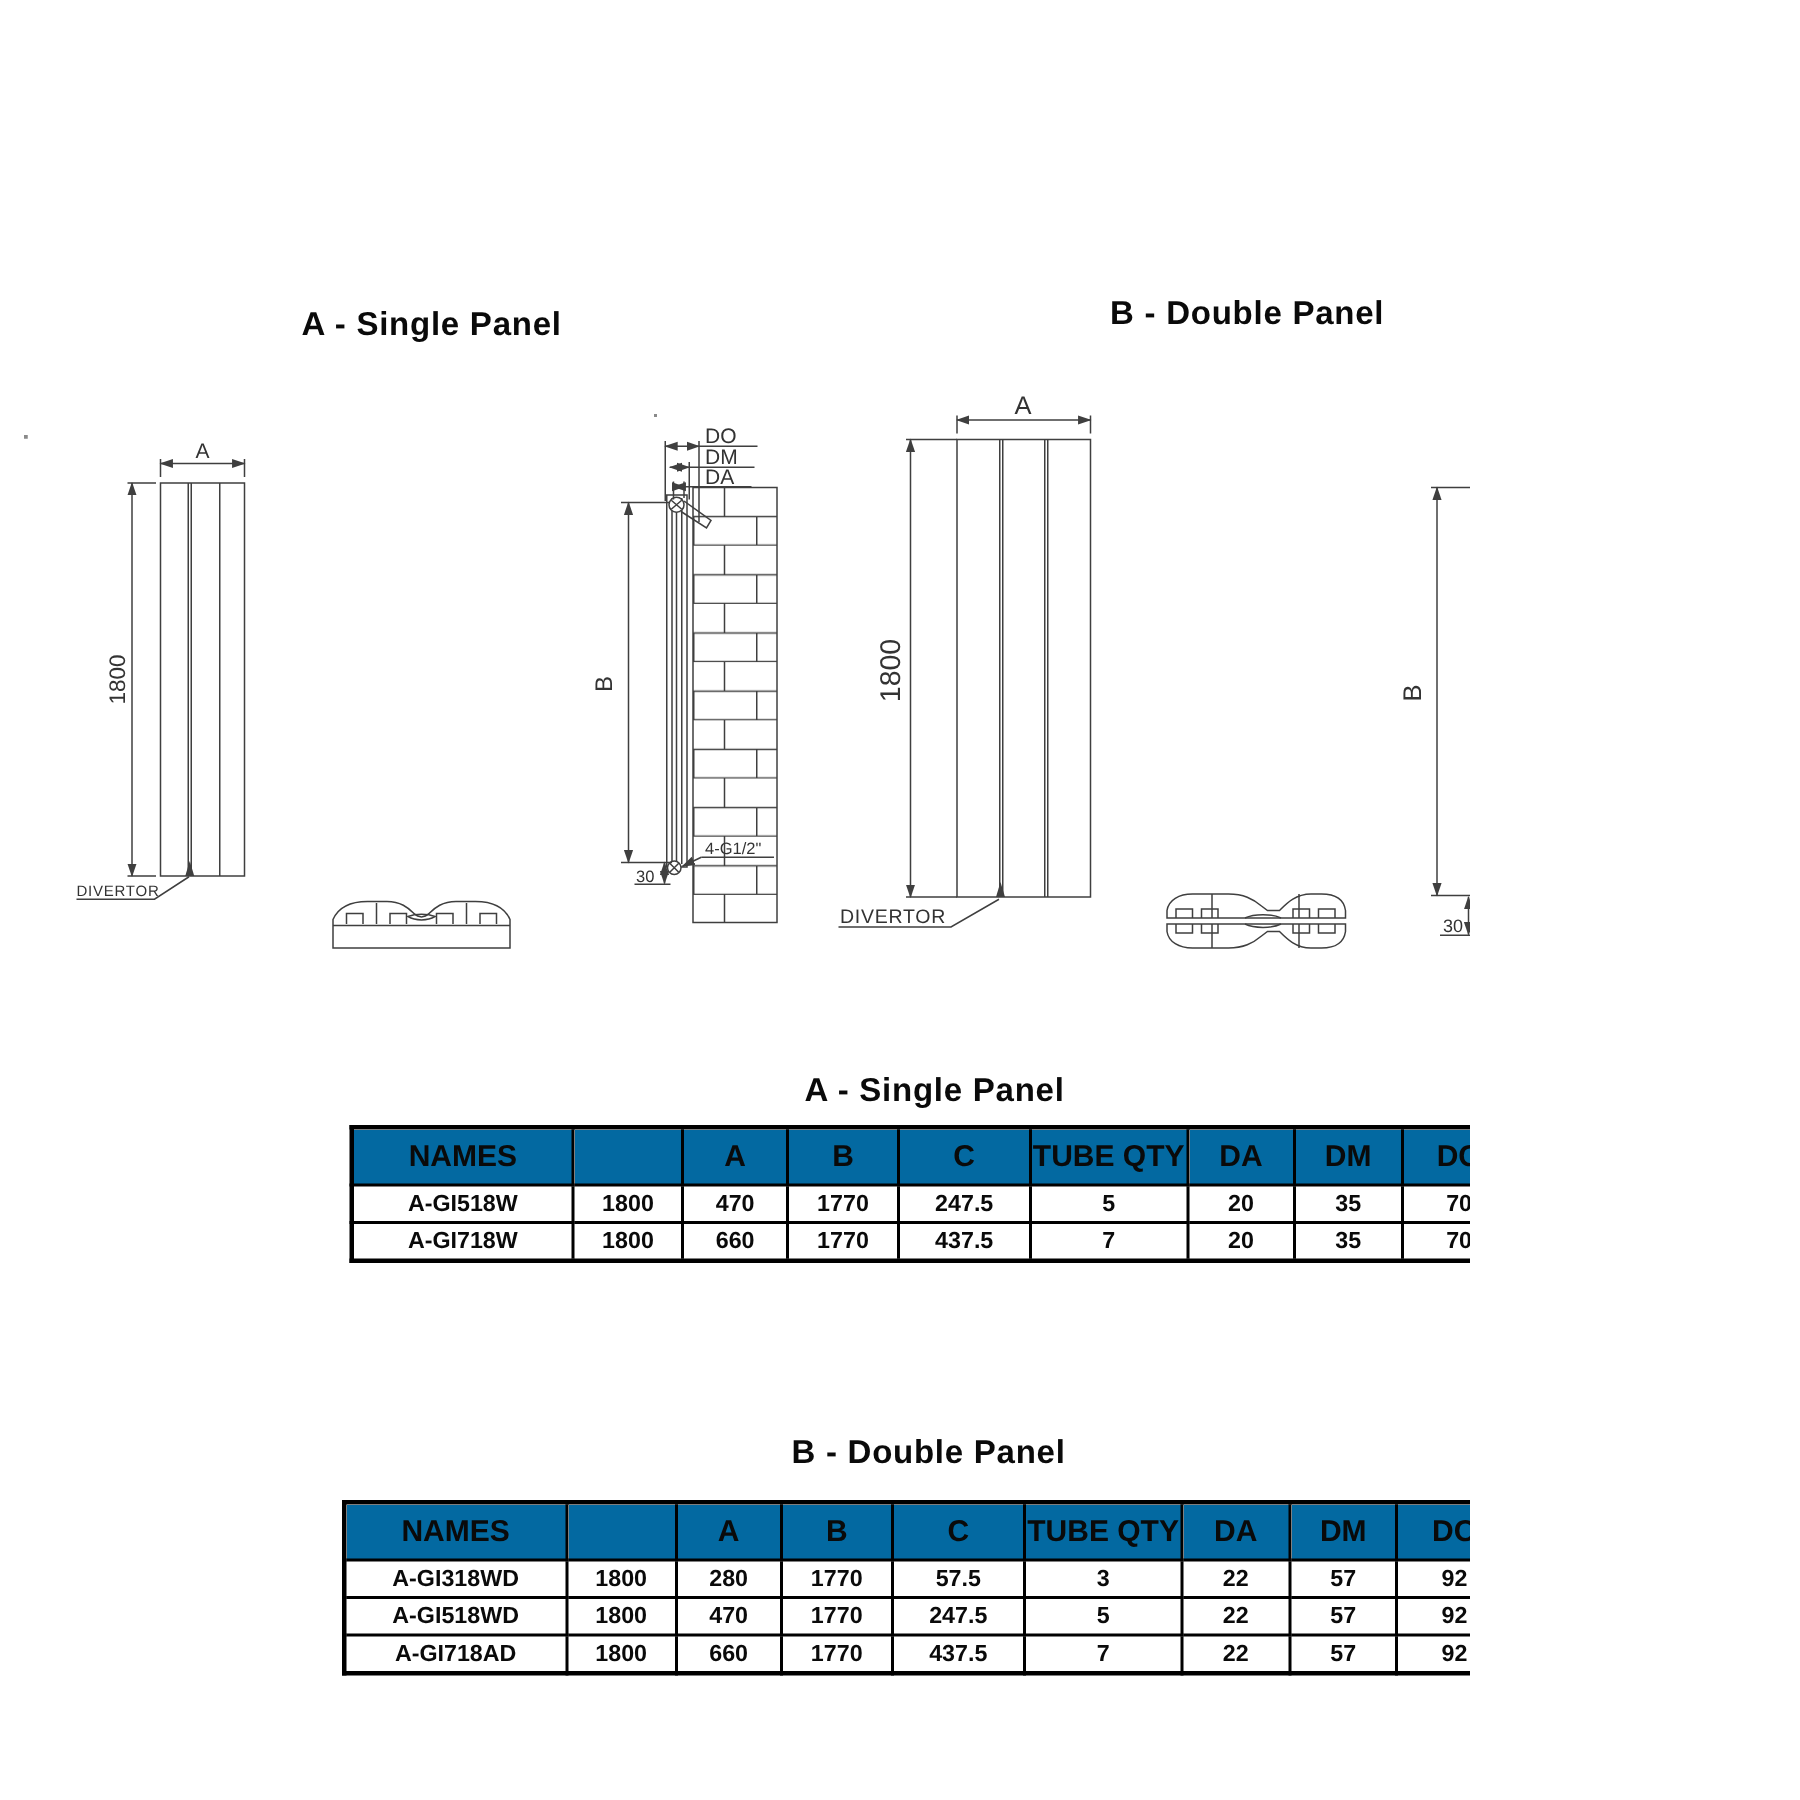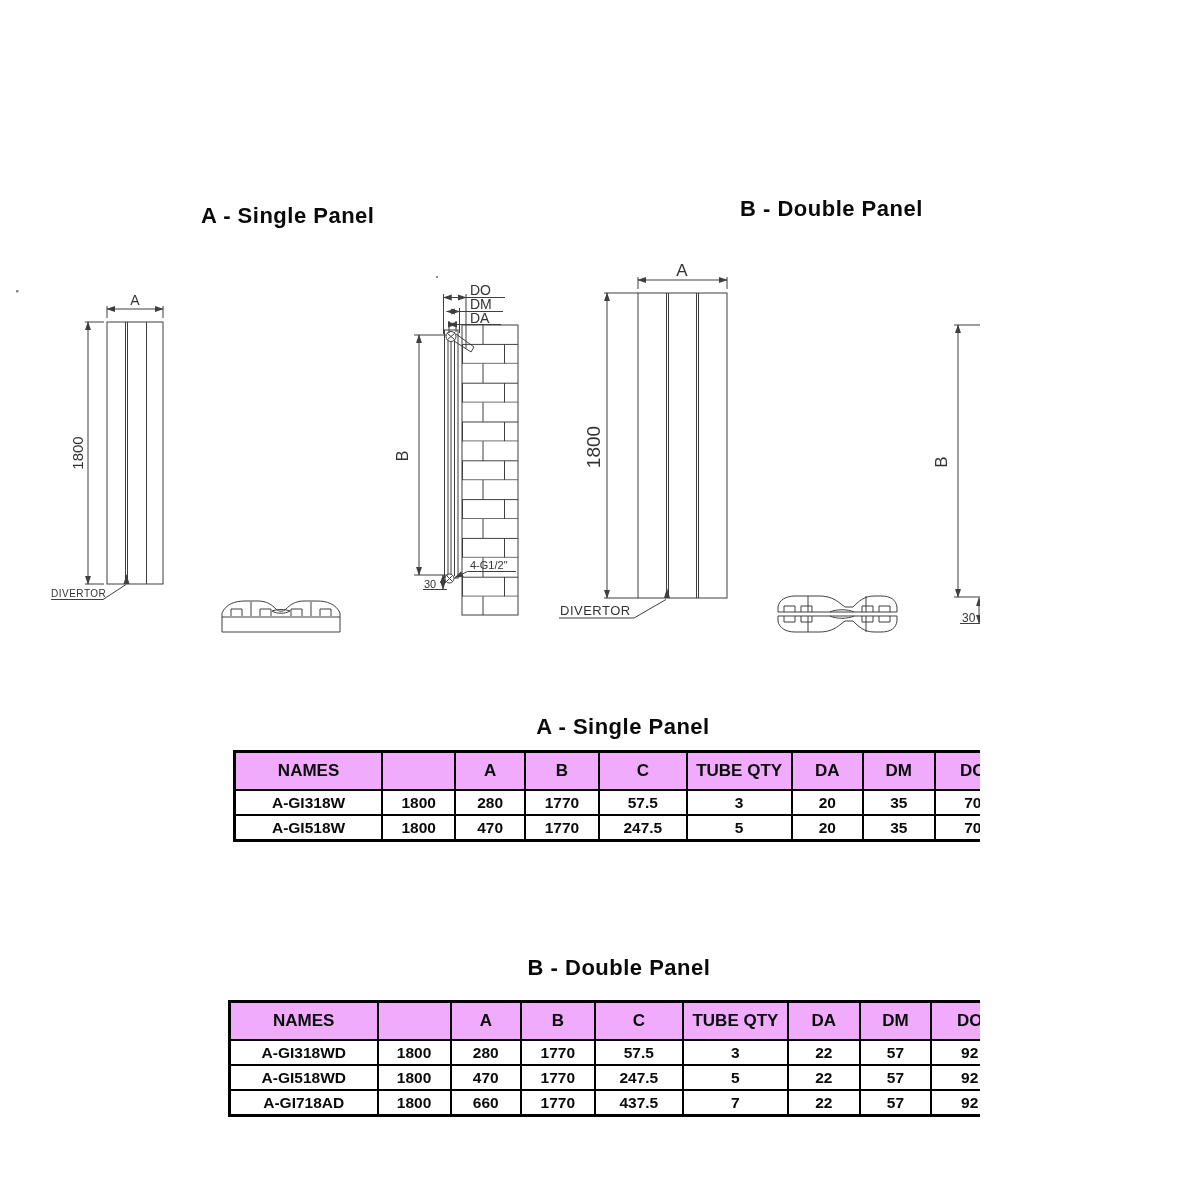--- a/index.html
+++ b/index.html
@@ -6,21 +6,21 @@
   #page{position:relative;width:980px;height:1200px;background:#ffffff;overflow:hidden;
         font-family:"Liberation Sans",sans-serif;}
   .draw-title{position:absolute;font-weight:bold;font-size:22px;color:#0a0a0a;letter-spacing:.5px;white-space:nowrap;}
   .tbl-title{position:absolute;font-weight:bold;font-size:22px;color:#0a0a0a;text-align:center;letter-spacing:.5px;}
   svg{position:absolute;left:0;top:0;}
   svg text{font-family:"Liberation Sans",sans-serif;fill:#333;}
   .spec-table{position:absolute;border-collapse:collapse;table-layout:fixed;background:#fff;
               border:3px solid #000;}
   .spec-table th,.spec-table td{border:2px solid #000;text-align:center;vertical-align:middle;
               font-weight:bold;color:#0a0a0a;overflow:hidden;white-space:nowrap;}
-  .spec-table th{background:#f0abfc;height:34px;font-size:17px;padding:1px 0;}
+  .spec-table th{background:#0369a1;height:34px;font-size:20px;padding:1px 0;}
   .spec-table td{height:21px;font-size:15.5px;padding:1px 0;}
   #tableA{left:233px;top:750px;width:780px;}
   #tableB{left:228px;top:1000px;width:782px;}
   #tableA-title{left:233px;top:714px;width:780px;}
   #tableB-title{left:228px;top:955px;width:782px;}
   #titleA{left:201px;top:203px;}
   #titleB{left:740px;top:196px;}
 </style>
 </head>
 <body>
@@ -187,37 +187,37 @@
           <th>B</th>
           <th>C</th>
           <th>TUBE QTY</th>
           <th>DA</th>
           <th>DM</th>
           <th>DO</th>
         </tr>
       </thead>
       <tbody>
         <tr>
-          <td>A-GI318W</td>
-          <td>1800</td>
-          <td>280</td>
-          <td>1770</td>
-          <td>57.5</td>
-          <td>3</td>
+          <td>A-GI518W</td>
+          <td>1800</td>
+          <td>470</td>
+          <td>1770</td>
+          <td>247.5</td>
+          <td>5</td>
           <td>20</td>
           <td>35</td>
           <td>70</td>
         </tr>
         <tr>
-          <td>A-GI518W</td>
-          <td>1800</td>
-          <td>470</td>
-          <td>1770</td>
-          <td>247.5</td>
-          <td>5</td>
+          <td>A-GI718W</td>
+          <td>1800</td>
+          <td>660</td>
+          <td>1770</td>
+          <td>437.5</td>
+          <td>7</td>
           <td>20</td>
           <td>35</td>
           <td>70</td>
         </tr>
       </tbody>
     </table>
 
   <div id="tableB-title" class="tbl-title">B - Double Panel</div>
   <table id="tableB" class="spec-table">
     <colgroup>

